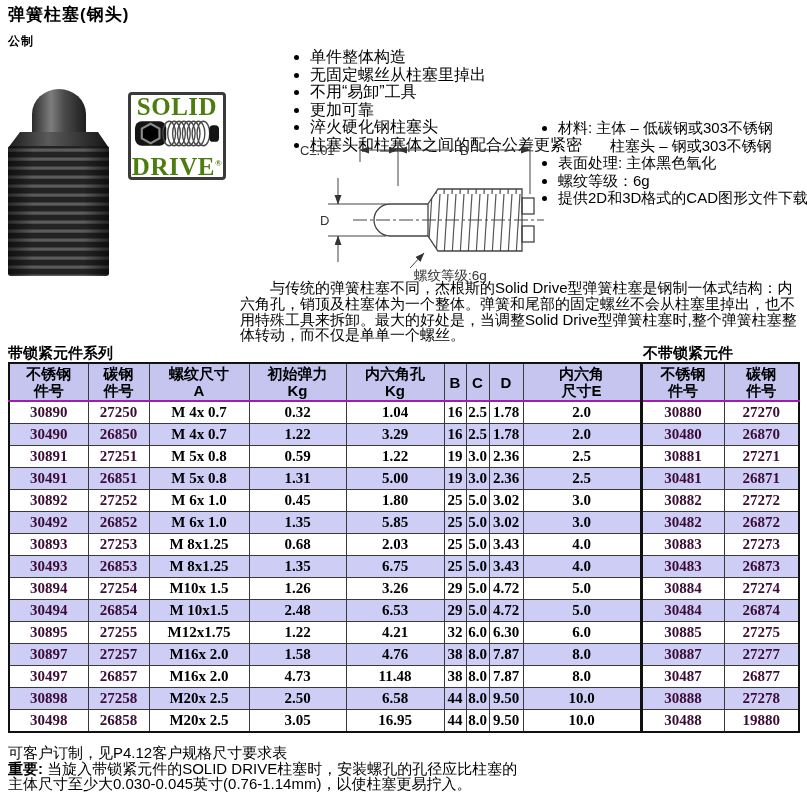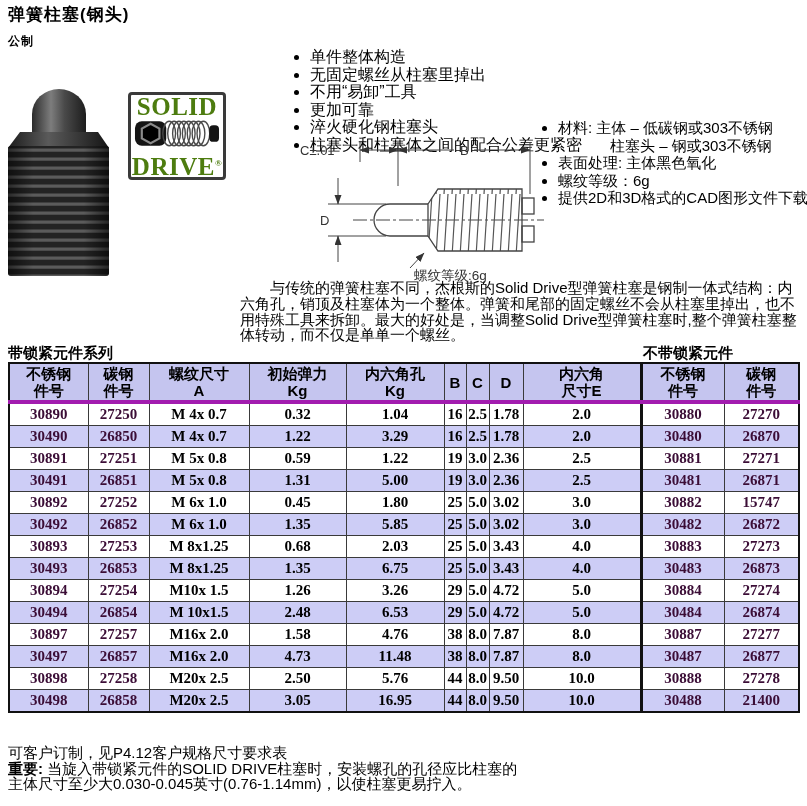--- a/index.html
+++ b/index.html
@@ -35,21 +35,21 @@
   #tbl-right-label{left:643px;top:344px;font-size:15px;font-weight:bold;text-align:center;}
   #spec-table{
     left:8px;top:362px;width:790px;border-collapse:collapse;table-layout:fixed;
     border:2px solid #111;
   }
   #spec-table th,#spec-table td{
     border:1px solid #3a3a3a;text-align:center;vertical-align:middle;padding:0;overflow:hidden;
   }
   #spec-table thead th{
     background:#c5c5ef;height:36px;font-size:15px;font-weight:bold;line-height:17px;
-    white-space:pre-line;border-bottom:4px solid #a21caf;
+    white-space:pre-line;border-bottom:2px solid #a21caf;
   }
   #spec-table tbody td{
     height:21px;font-family:"Liberation Serif","DejaVu Serif",serif;
     font-weight:bold;font-size:15px;
   }
   #spec-table tbody tr:nth-child(even) td{background:#cdcdf6;}
   #spec-table td.pn{color:#3b0d36;}
   #spec-table .sep{border-left:3px solid #111;}
   
   #notes{left:8px;top:745px;width:540px;font-size:15px;line-height:15.6px;}
@@ -267,21 +267,21 @@
         <td class="pn">30892</td>
         <td class="pn">27252</td>
         <td>M 6x 1.0</td>
         <td>0.45</td>
         <td>1.80</td>
         <td>25</td>
         <td>5.0</td>
         <td>3.02</td>
         <td>3.0</td>
         <td class="pn sep">30882</td>
-        <td class="pn">15747</td>
+        <td class="pn">27272</td>
       </tr>
       <tr>
         <td class="pn">30492</td>
         <td class="pn">26852</td>
         <td>M 6x 1.0</td>
         <td>1.35</td>
         <td>5.85</td>
         <td>25</td>
         <td>5.0</td>
         <td>3.02</td>
@@ -335,20 +335,33 @@
         <td>2.48</td>
         <td>6.53</td>
         <td>29</td>
         <td>5.0</td>
         <td>4.72</td>
         <td>5.0</td>
         <td class="pn sep">30484</td>
         <td class="pn">26874</td>
       </tr>
       <tr>
+        <td class="pn">30895</td>
+        <td class="pn">27255</td>
+        <td>M12x1.75</td>
+        <td>1.22</td>
+        <td>4.21</td>
+        <td>32</td>
+        <td>6.0</td>
+        <td>6.30</td>
+        <td>6.0</td>
+        <td class="pn sep">30885</td>
+        <td class="pn">27275</td>
+      </tr>
+      <tr>
         <td class="pn">30897</td>
         <td class="pn">27257</td>
         <td>M16x 2.0</td>
         <td>1.58</td>
         <td>4.76</td>
         <td>38</td>
         <td>8.0</td>
         <td>7.87</td>
         <td>8.0</td>
         <td class="pn sep">30887</td>
@@ -365,40 +378,40 @@
         <td>7.87</td>
         <td>8.0</td>
         <td class="pn sep">30487</td>
         <td class="pn">26877</td>
       </tr>
       <tr>
         <td class="pn">30898</td>
         <td class="pn">27258</td>
         <td>M20x 2.5</td>
         <td>2.50</td>
-        <td>5.76</td>
+        <td>6.58</td>
         <td>44</td>
         <td>8.0</td>
         <td>9.50</td>
         <td>10.0</td>
         <td class="pn sep">30888</td>
         <td class="pn">27278</td>
       </tr>
       <tr>
         <td class="pn">30498</td>
         <td class="pn">26858</td>
         <td>M20x 2.5</td>
         <td>3.05</td>
         <td>16.95</td>
         <td>44</td>
         <td>8.0</td>
         <td>9.50</td>
         <td>10.0</td>
         <td class="pn sep">30488</td>
-        <td class="pn">21400</td>
+        <td class="pn">19880</td>
       </tr>
     </tbody>
 </table>
 
 <div id="notes" class="abs">
   <div>可客户订制，见P4.12客户规格尺寸要求表</div>
   <div><span class="imp-label">重要:</span><span class="pre"> 当旋入带锁紧元件的SOLID DRIVE柱塞时，安装螺孔的孔径应比柱塞的
 主体尺寸至少大0.030-0.045英寸(0.76-1.14mm)，以使柱塞更易拧入。</span></div>
 </div>
 

